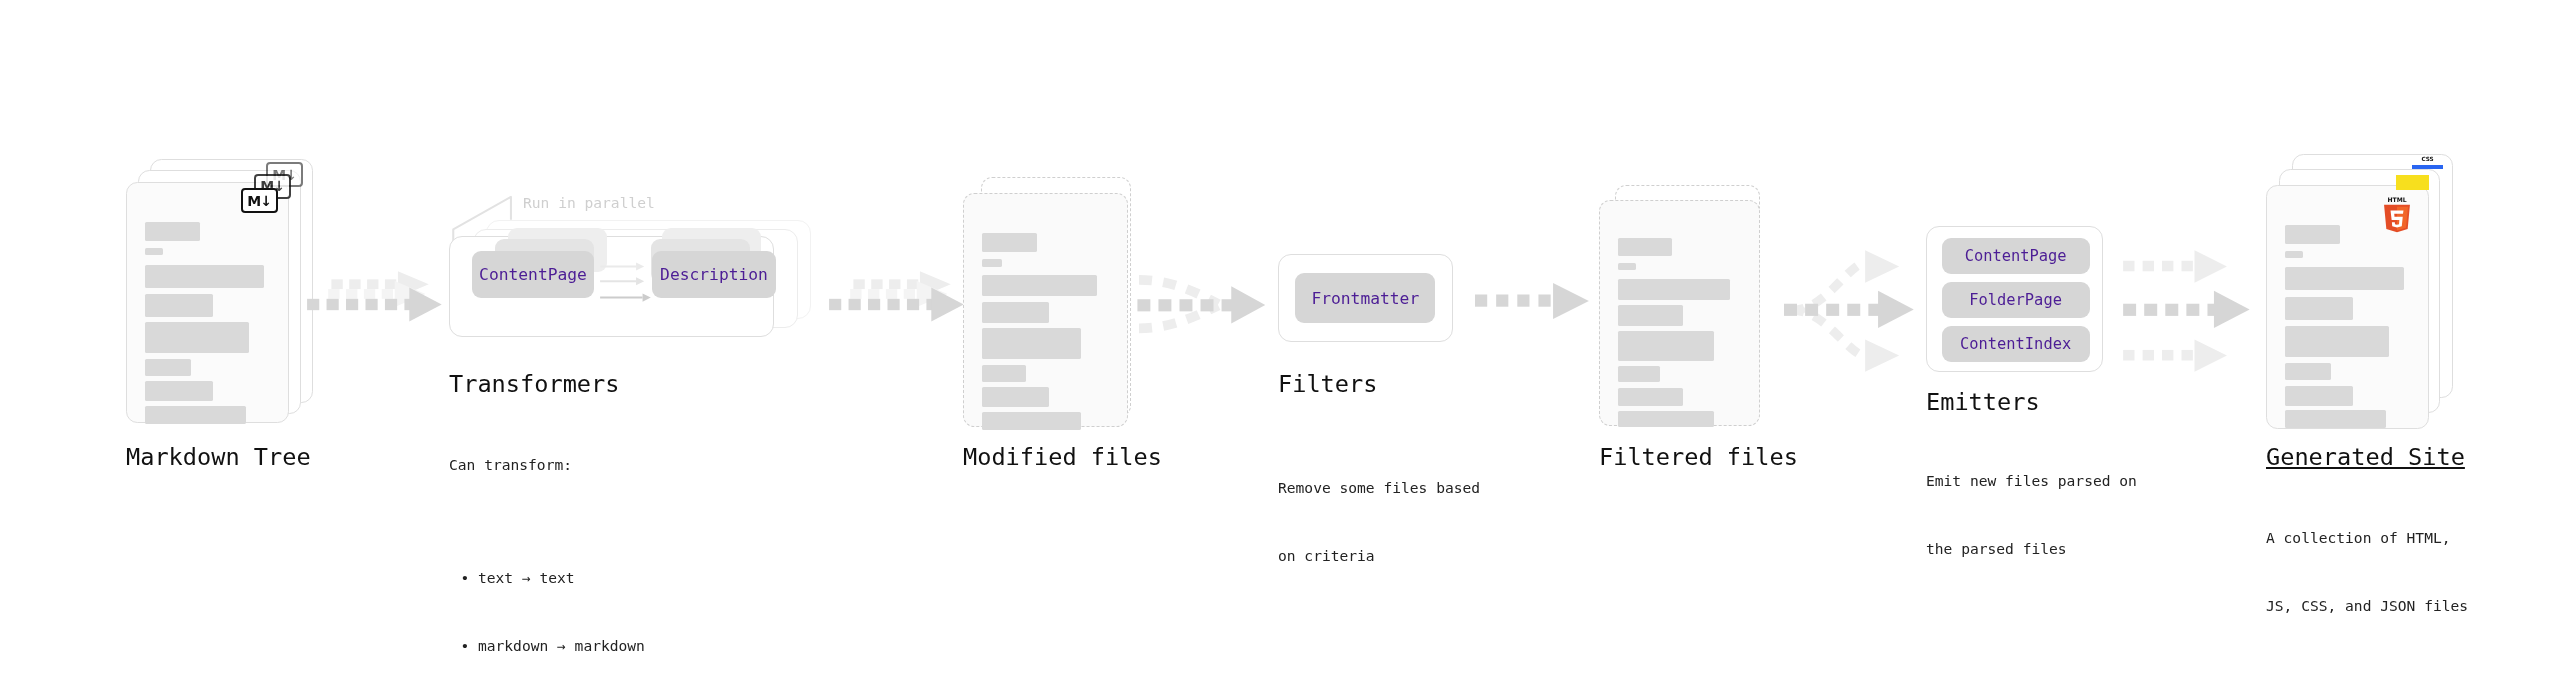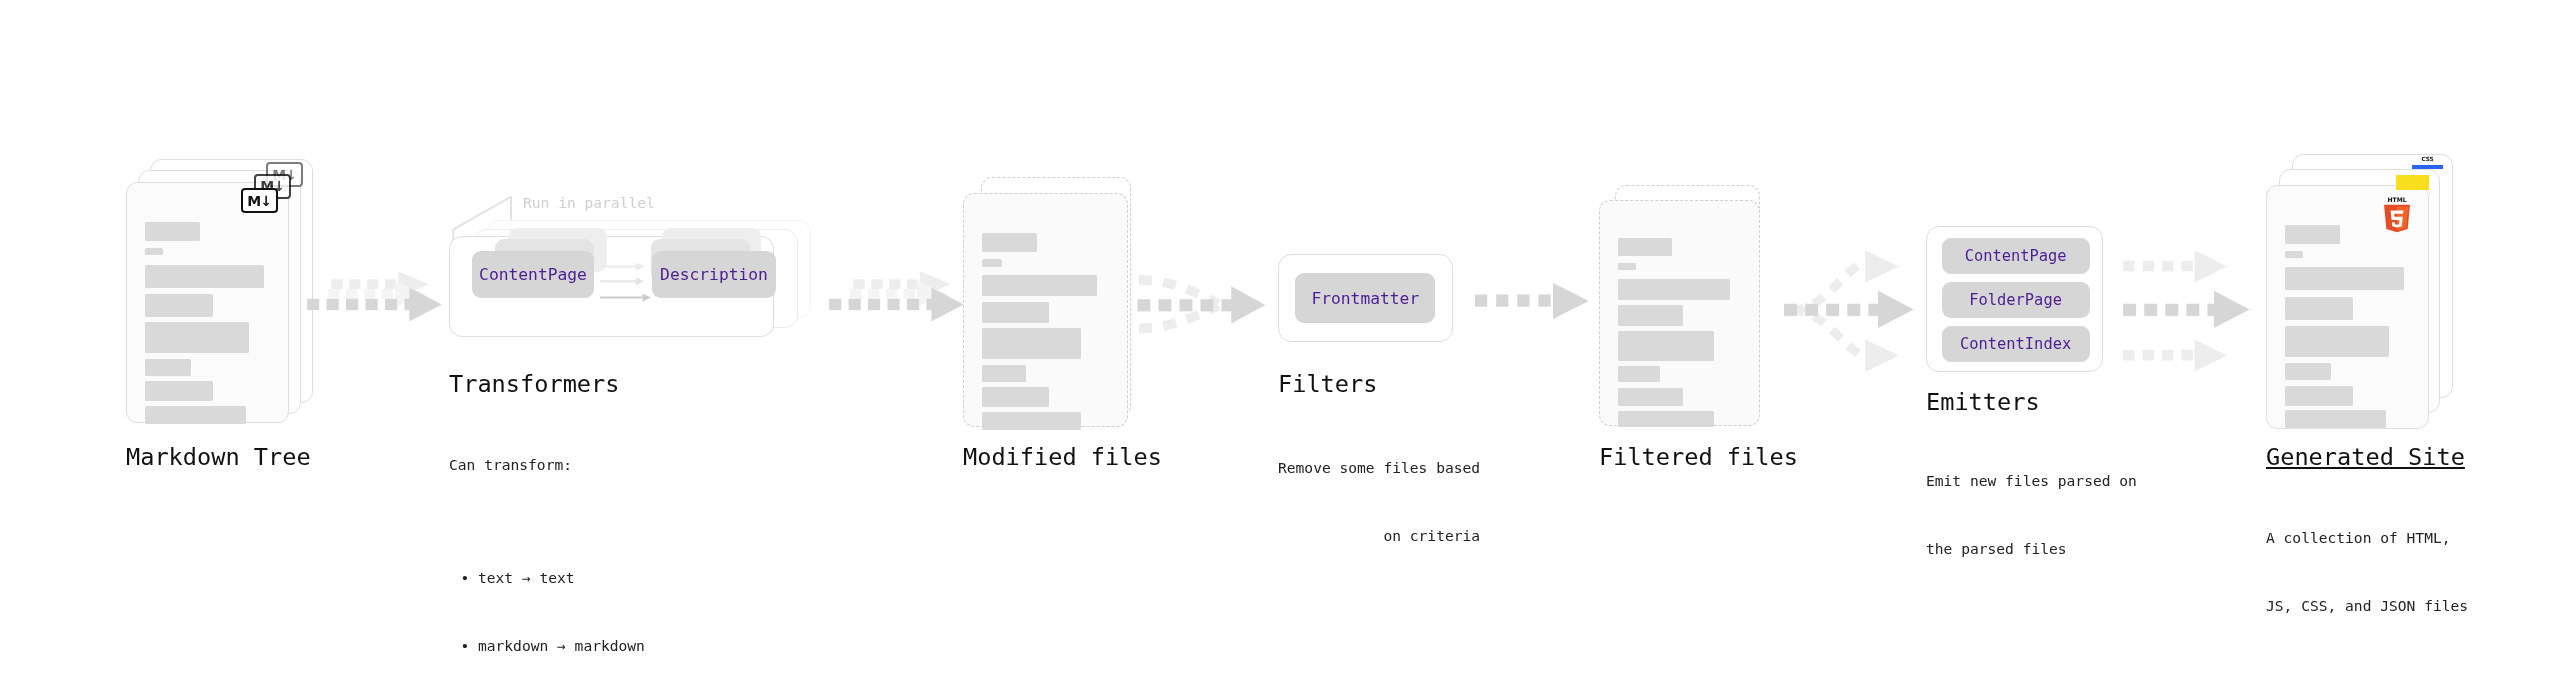--- a/index.html
+++ b/index.html
@@ -276,21 +276,21 @@
       </g>
     </svg>
   </div>
 
   <div class="procbox" style="left:1278px;top:254px;width:175px;height:88px;">
     <div class="chip" style="left:16.3px;top:18px;width:140px;height:50px;">
         <span>Frontmatter</span>
       </div>
   </div>
   <div class="cap-title" style="left:1278px;top:372px;">Filters</div>
-  <div class="cap-sub" style="left:1278px;top:412px;text-align:right;">
+  <div class="cap-sub" style="left:1278px;top:432px;">
     <div>Remove some files based</div>
     <div>on criteria</div>
   </div>
 
   <div class="node" style="left:1475px;top:283px;">
     <svg width="122" height="49" viewBox="0 0 150 60">
       <g fill="#d6d6d6">
         <rect x="0" y="14" width="15" height="15"></rect>
           <rect x="26" y="14" width="15" height="15"></rect>
         <rect x="52" y="14" width="15" height="15"></rect>

